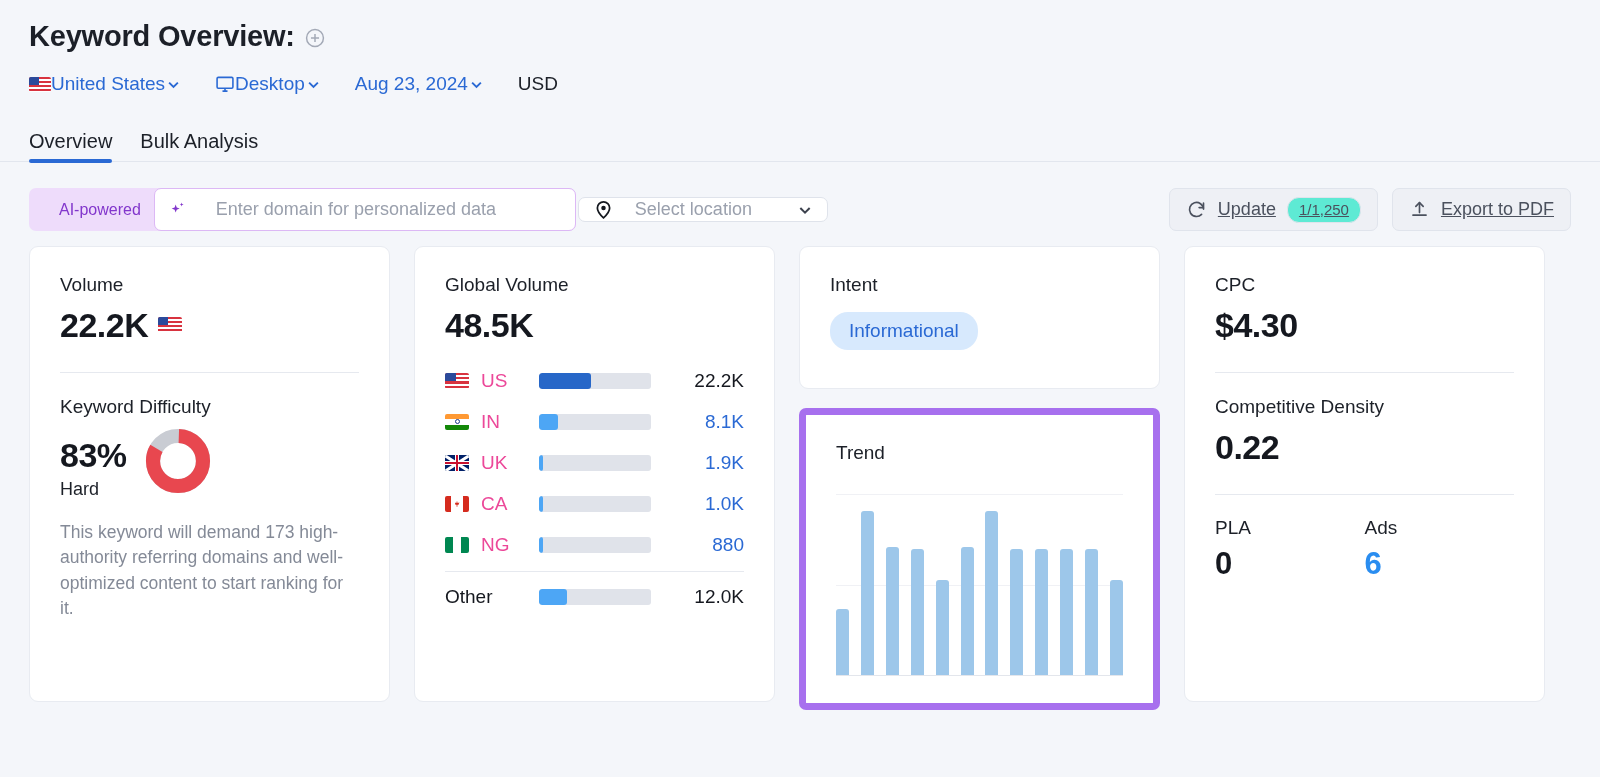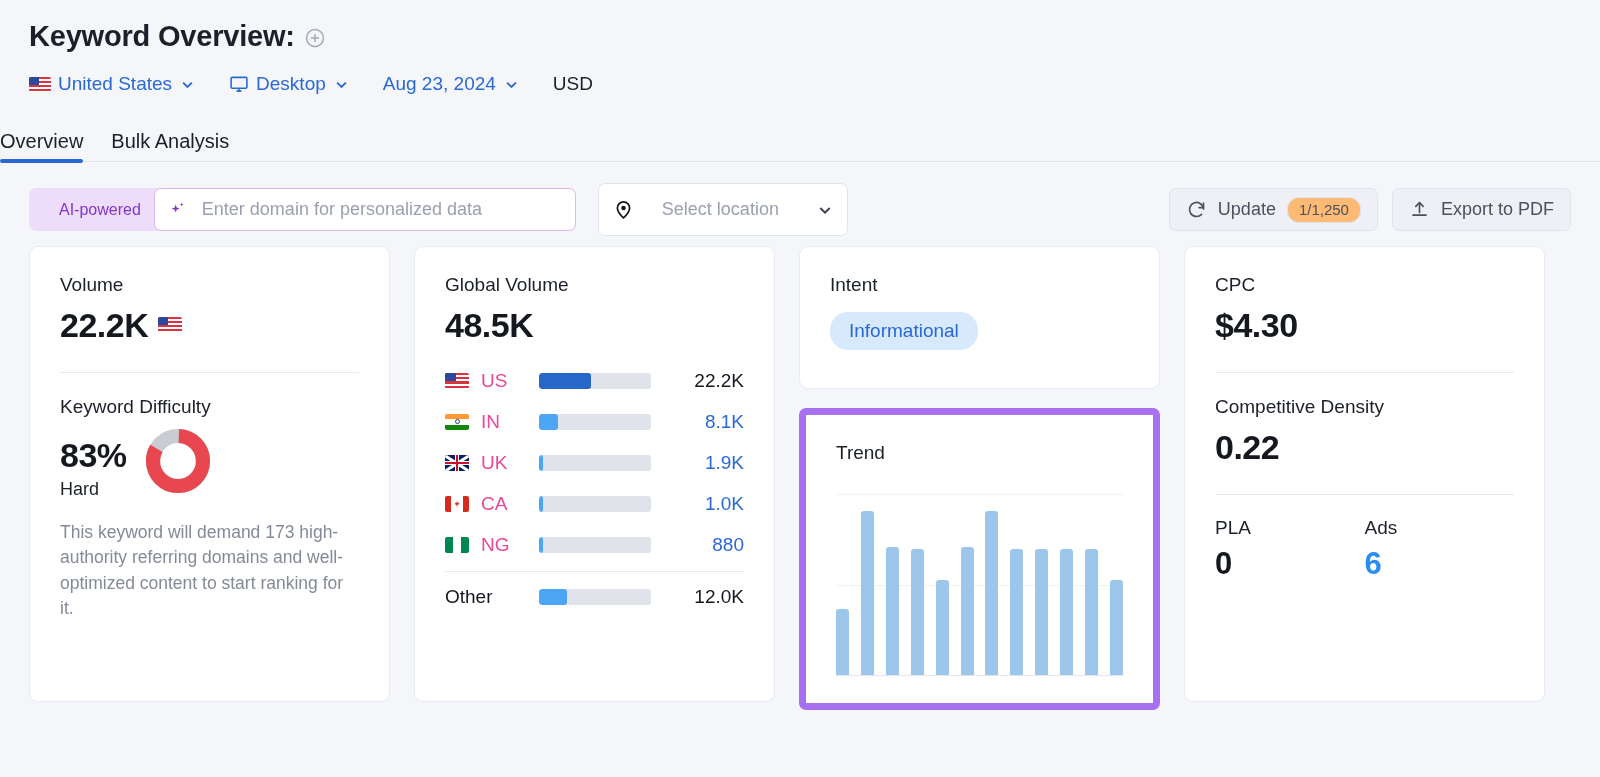--- a/index.html
+++ b/index.html
@@ -51,21 +51,20 @@
   .meta-row {
     display: flex;
     align-items: center;
     height: 40px;
     margin-top: 6px;
     gap: 0;
   }
   .meta-item {
     display: flex;
     align-items: center;
-    gap: 7px;
     font-size: 19px;
     color: #2a69d4;
     cursor: pointer;
     margin-right: 34px;
     white-space: nowrap;
   }
   .meta-item.static { color: #1c2028; cursor: default; margin-right: 0; }
   .meta-item .chev { color: #2a69d4; display: inline-flex; align-items: center; margin-left: 1px;}
   .flag-us {
     width: 22px; height: 15px;
@@ -87,20 +86,21 @@
   .flag-us .canton {
     position: absolute; left: 0; top: 0;
     width: 10px; height: 8px;
     background: #2b4a9b;
   }
   .monitor-icon { color: #2a69d4; display:inline-flex; }
 
   
   .tabs-bar {
     margin-top: 10px;
+    padding-left: 29px;
     border-bottom: 1px solid #e2e6ee;
     display: flex;
     align-items: flex-end;
     gap: 28px;
     height: 48px;
     background: #f4f6fa;
   }
   .tab {
     font-size: 20px;
     color: #1c2028;
@@ -136,21 +136,21 @@
   .ai-badge {
     font-size: 16px;
     color: #8236cc;
     padding: 0 13px 0 14px;
     white-space: nowrap;
     line-height: 43px;
   }
   .ai-input-wrap {
     display: flex;
     align-items: center;
-    gap: 14px;
+    gap: 28px;
     background: #ffffff;
     border: 1.5px solid #dcb8f5;
     border-radius: 7px;
     height: 43px;
     padding: 0 13px;
     width: 422px;
   }
   .sparkle { color: #8236cc; display: inline-flex; flex: none; }
   .ai-input-wrap input {
     border: none;
@@ -159,27 +159,27 @@
     font-size: 18px;
     color: #1c2028;
     width: 100%;
     background: transparent;
   }
   .ai-input-wrap input::placeholder { color: #9aa0ad; }
 
   .loc-select {
     display: flex;
     align-items: center;
-    gap: 28px;
+    gap: 21px;
     background: #ffffff;
     border: 1px solid #dfe3eb;
     border-radius: 7px;
-    height: 53px;
+    height: 25px;
     padding: 0 14px;
-    margin-left: 22px;
+    margin-left: 2px;
     cursor: pointer;
     width: 250px;
   }
   .loc-select .lbl { font-size: 18px; color: #9aa0ad; flex: 1; }
   .loc-select .chev { color: #3c414d; display: inline-flex; }
   .pin-icon { color: #14181f; display: inline-flex; flex: none; }
 
   .toolbar-right {
     margin-left: auto;
     display: flex;
@@ -192,24 +192,25 @@
     gap: 11px;
     height: 43px;
     padding: 0 16px;
     border: 1px solid #e0e4ec;
     border-radius: 7px;
     background: #eef0f5;
     font-size: 18px;
     color: #4b515e;
     cursor: pointer;
     white-space: nowrap;
+    text-decoration: underline;
   }
   .btn .icn { display: inline-flex; color: #4b515e; }
   .pill {
-    background: #fdba74;
+    background: #5eead4;
     border: 1px solid #e0e4ec;
     border-radius: 12px;
     font-size: 15px;
     color: #4b515e;
     padding: 3px 11px;
     line-height: 1.2;
   }
 
   
   .cards {

